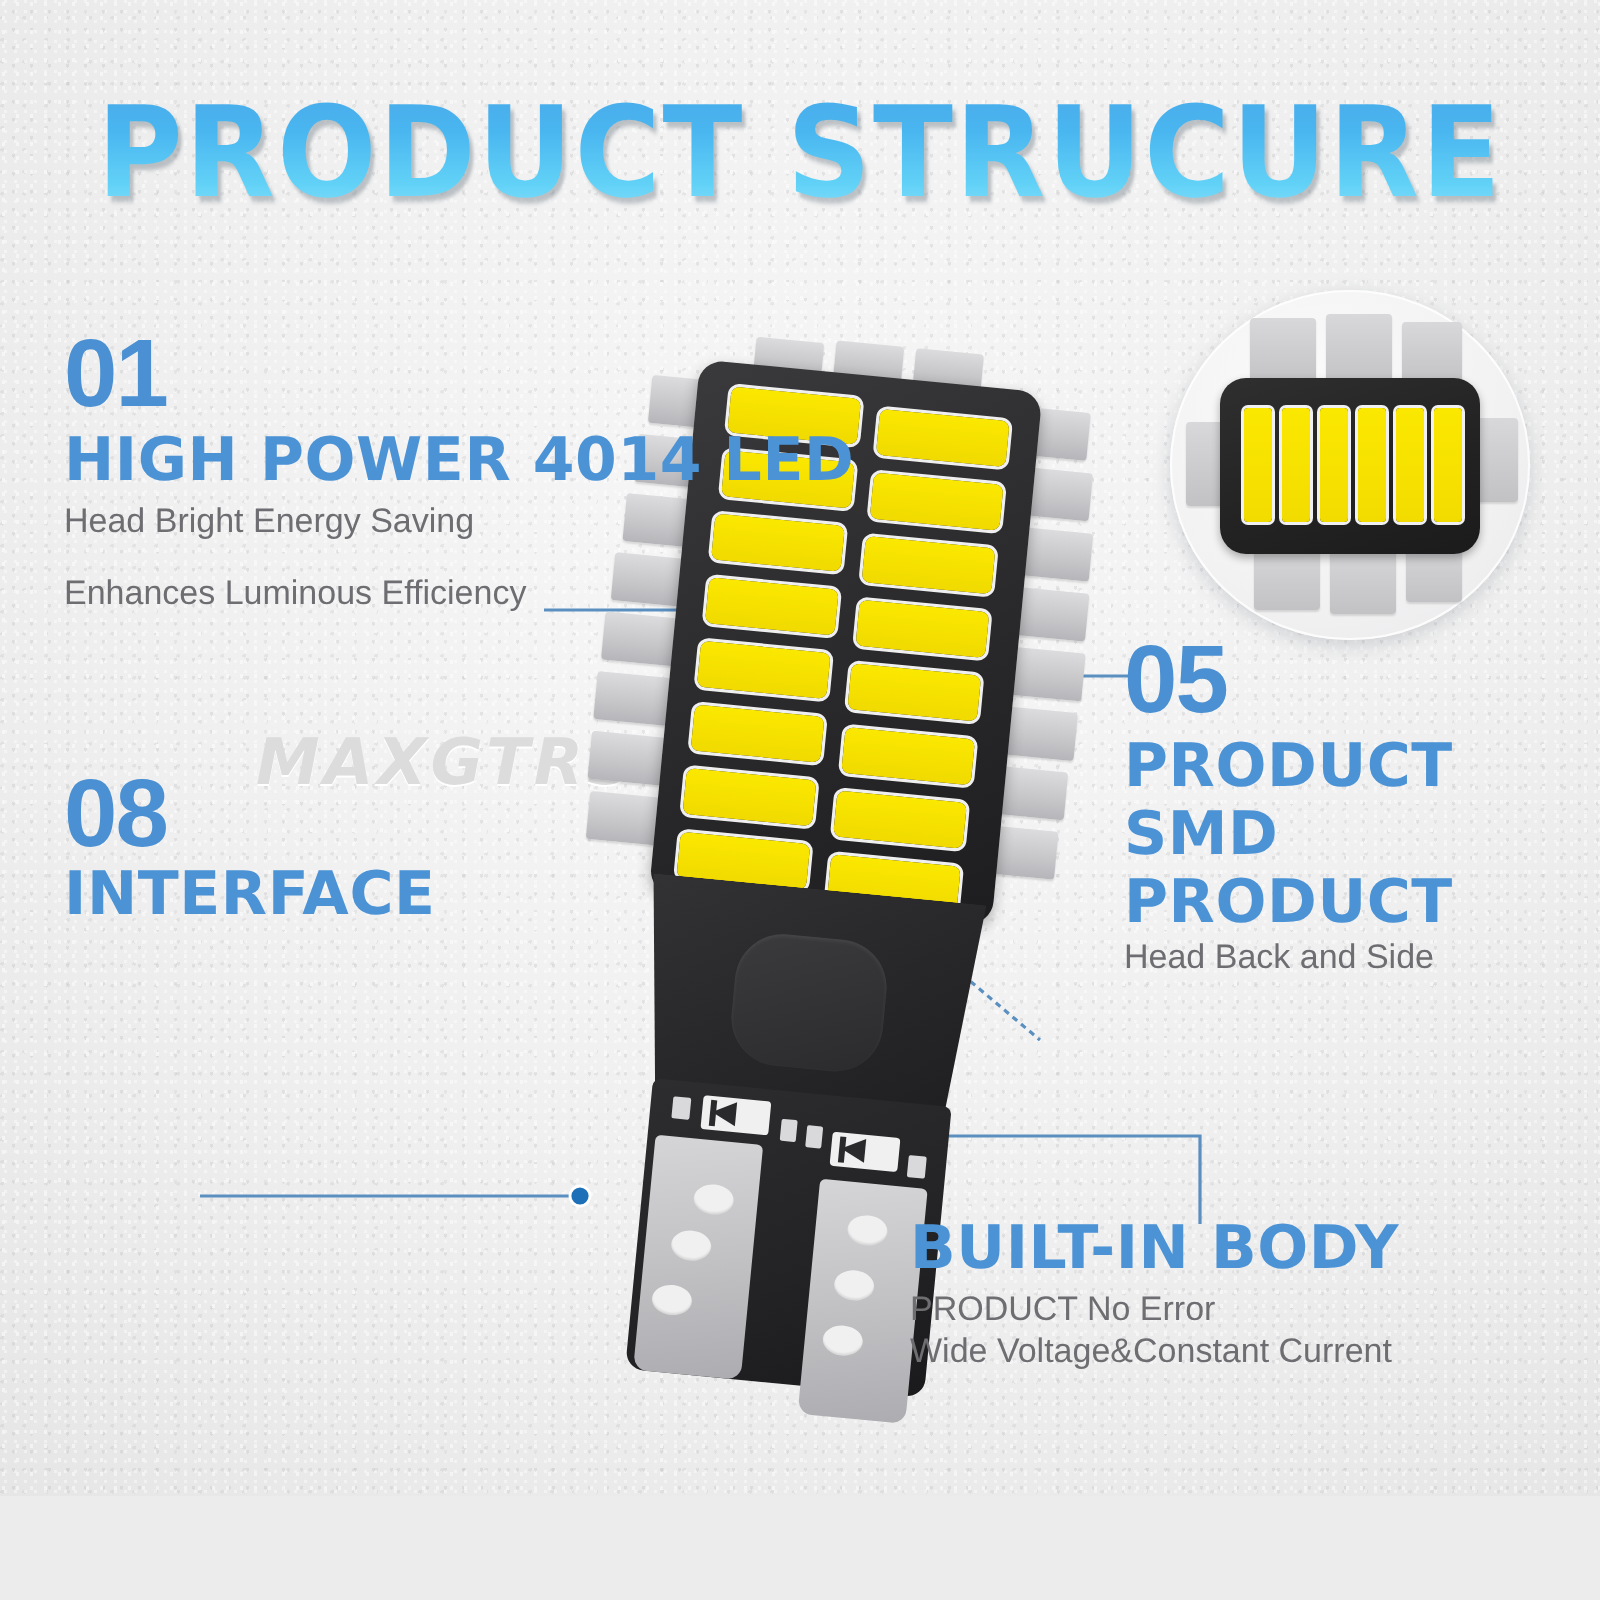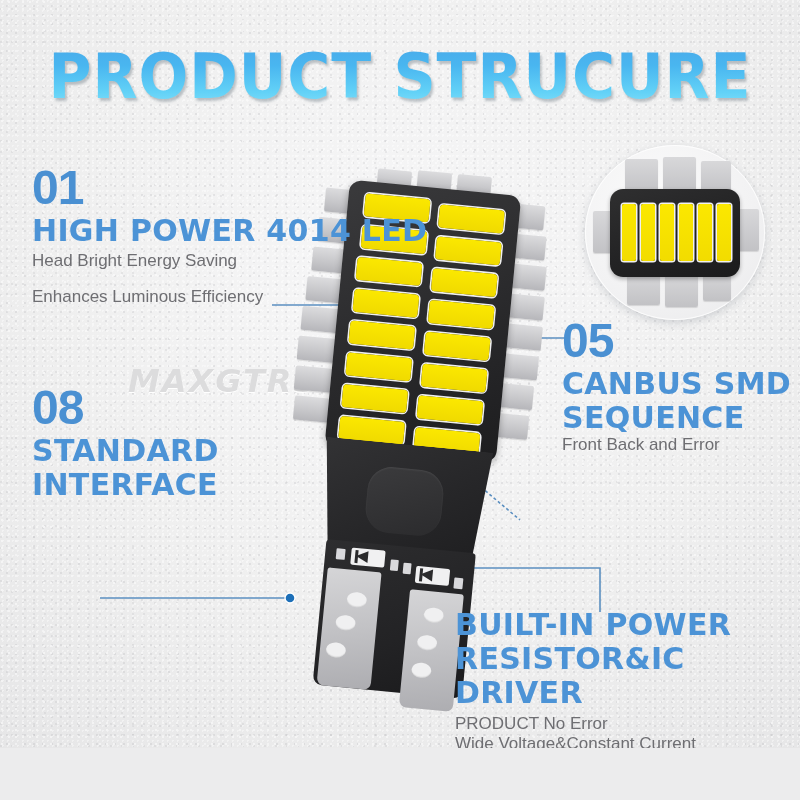--- a/index.html
+++ b/index.html
@@ -257,31 +257,29 @@
 
   <div class="block b01">
     <div class="num">01</div>
     <div class="head">HIGH POWER 4014 LED</div>
     <div class="desc">Head Bright Energy Saving</div>
     <div class="desc" style="margin-top:16px">Enhances Luminous Efficiency</div>
   </div>
 
   <div class="block b02">
     <div class="num">08</div>
-    <div class="head">STANDARD</div>
     <div class="head" style="margin-top:0">INTERFACE</div>
   </div>
 
   <div class="block b03">
-    <div class="head">BUILT-IN POWER</div>
-    <div class="head" style="margin-top:0">RESISTOR&amp;IC DRIVER</div>
+    <div class="head">BUILT-IN BODY</div>
     <div class="desc">PRODUCT No Error</div>
     <div class="desc" style="margin-top:0">Wide Voltage&amp;Constant Current</div>
   </div>
 
 
   <div class="block b05">
     <div class="num">05</div>
-    <div class="head">CANBUS SMD</div>
-    <div class="head" style="margin-top:0">SEQUENCE</div>
-    <div class="desc" style="margin-top:0">Front Back and Error</div>
+    <div class="head">PRODUCT SMD</div>
+    <div class="head" style="margin-top:0">PRODUCT</div>
+    <div class="desc" style="margin-top:0">Head Back and Side</div>
   </div>
 </div>
 
 </body></html>

